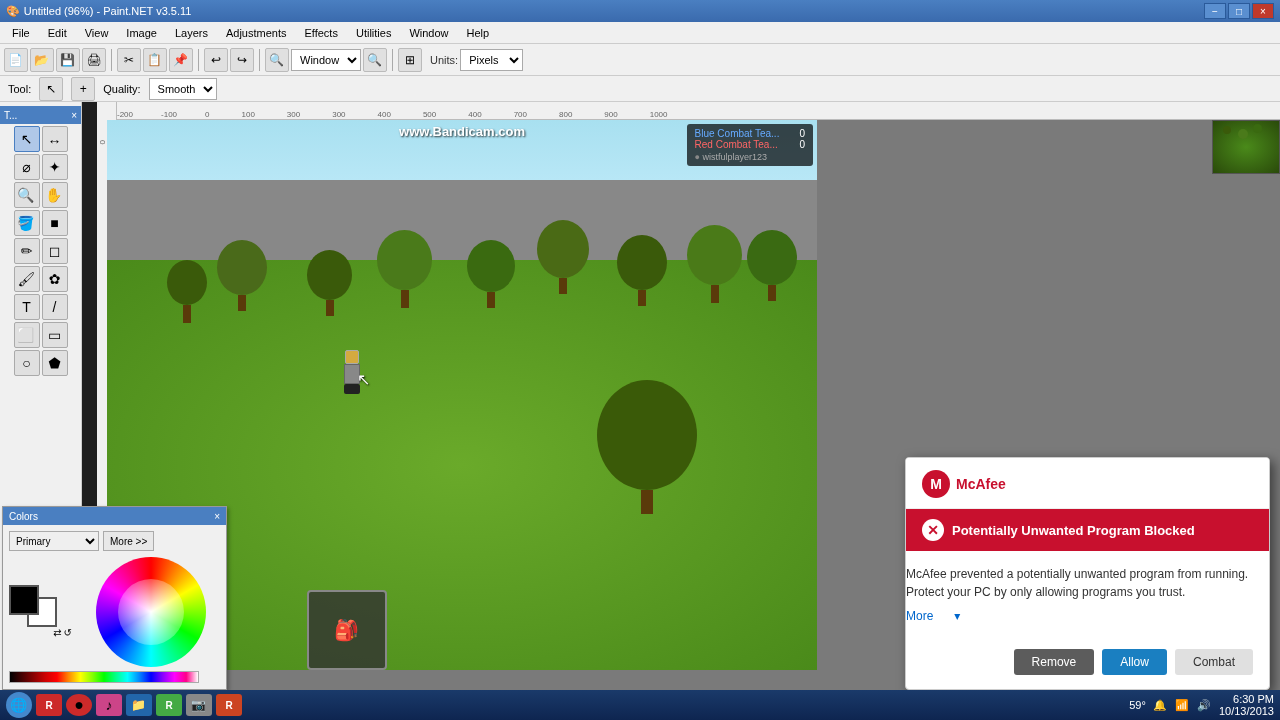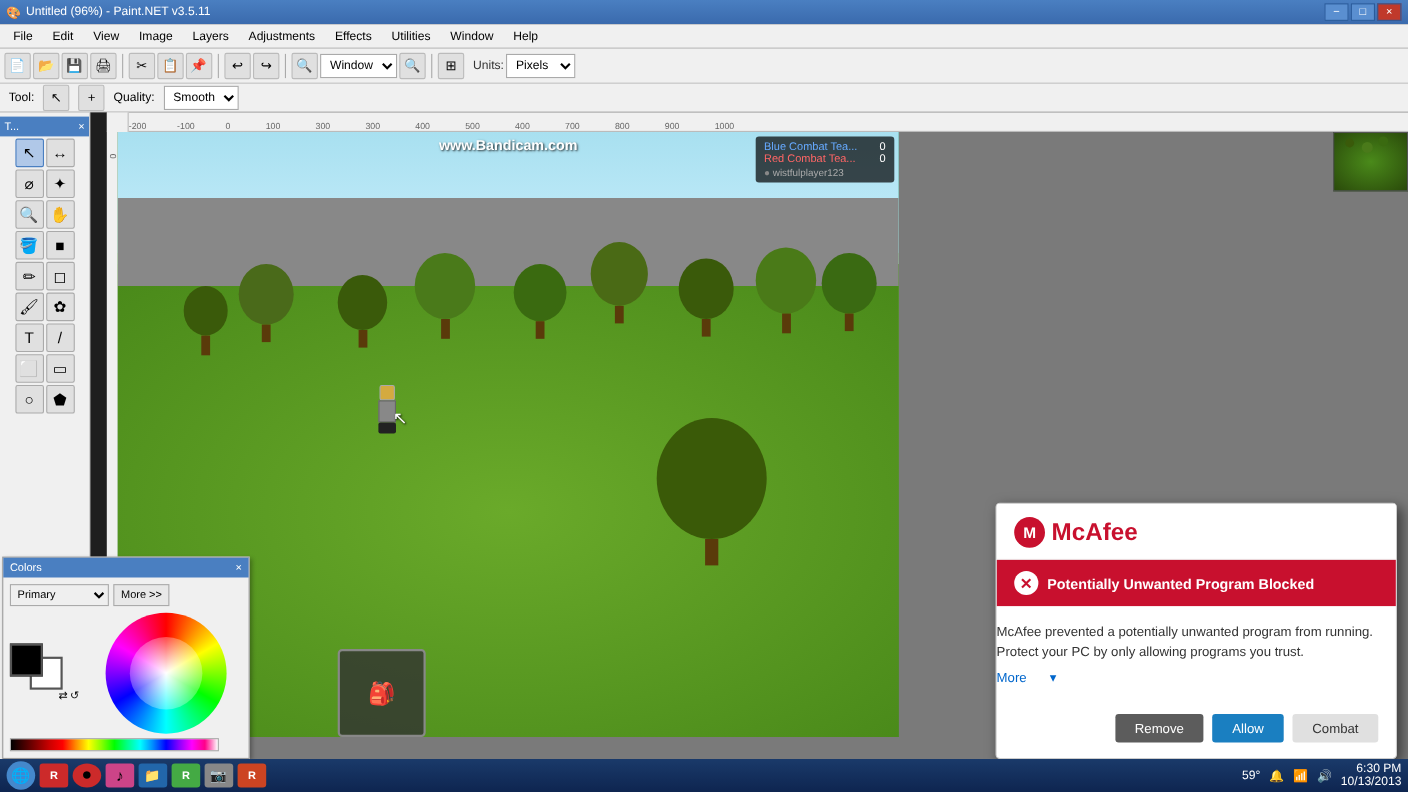--- a/index.html
+++ b/index.html
@@ -111,21 +111,21 @@
       width: 365px; background: white; border: 1px solid #ccc;
       box-shadow: 4px 4px 12px rgba(0,0,0,0.5); border-radius: 4px;
       overflow: hidden;
     }
     #mcafee-header {
       padding: 12px 16px 10px; display: flex; align-items: center; gap: 8px;
       background: white; border-bottom: 1px solid #eee;
     }
     #mcafee-logo { display: flex; align-items: center; gap: 6px; }
     .mcafee-shield { width: 28px; height: 28px; background: #c8102e; border-radius: 50%; display: flex; align-items: center; justify-content: center; color: white; font-size: 14px; font-weight: bold; }
-    .mcafee-text { font-size: 22px; color: #c8102e; font-weight: bold; }
+    .mcafee-text { font-size: 14px; color: #c8102e; font-weight: bold; }
     #mcafee-alert {
       background: #c8102e; color: white; padding: 10px 16px;
       display: flex; align-items: center; gap: 8px; font-size: 13px; font-weight: bold;
     }
     .alert-x { width: 22px; height: 22px; background: white; border-radius: 50%; color: #c8102e; display: flex; align-items: center; justify-content: center; font-size: 14px; font-weight: bold; flex-shrink: 0; }
     #mcafee-body { padding: 14px 0; font-size: 12px; color: #333; line-height: 1.5; }
     #mcafee-more { color: #0066cc; cursor: pointer; display: flex; align-items: center; gap: 21px; margin-top: 6px; font-size: 12px; }
     #mcafee-footer { padding: 10px 16px 14px; display: flex; justify-content: flex-end; gap: 8px; }
     .mcafee-btn { padding: 6px 18px; border: none; border-radius: 3px; font-size: 12px; cursor: pointer; font-weight: 500; }
     .btn-remove { background: #5c5c5c; color: white; }

